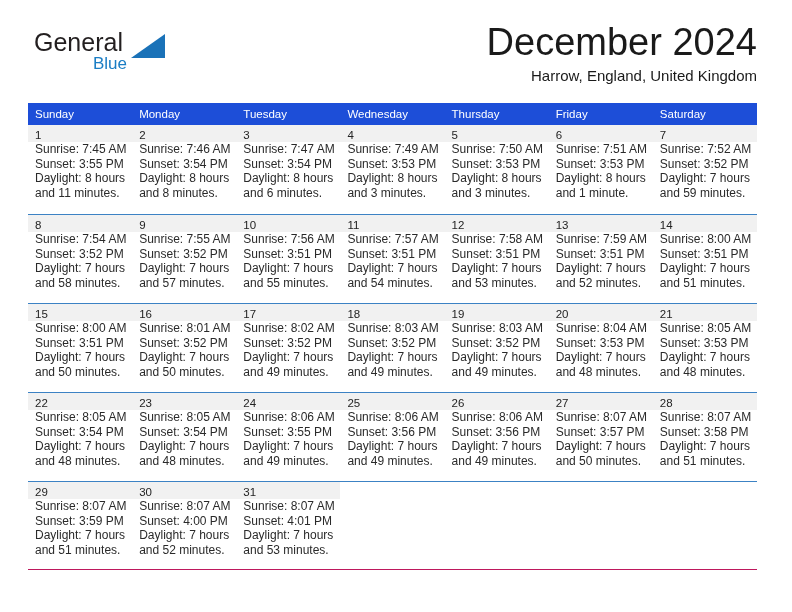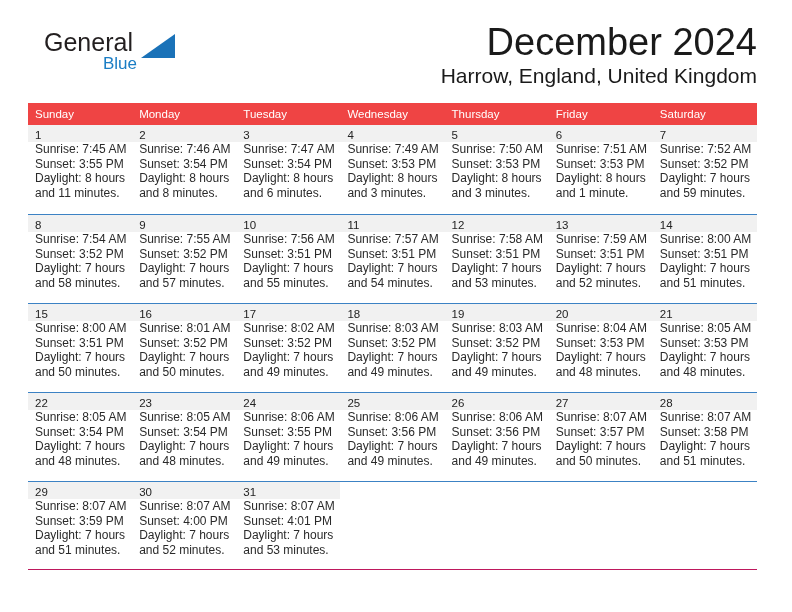--- a/index.html
+++ b/index.html
@@ -24,21 +24,21 @@
   
   .header {
     position: absolute;
     left: 28px;
     top: 28px;
     right: 35px;
     height: 66px;
   }
   .brand {
     position: absolute;
-    left: 16px;
+    left: 6px;
     top: 0;
     width: 220px;
     height: 60px;
     text-align: center;
   }
   .brand-general {
     position: absolute;
     left: 0;
     top: 0;
     font-size: 25px;
@@ -74,37 +74,37 @@
   }
   .cal-title {
     font-size: 38px;
     color: #1a1a1a;
     line-height: 36px;
     white-space: nowrap;
     font-weight: normal;
     margin: 0;
   }
   .cal-subtitle {
-    font-size: 21px;
+    font-size: 15px;
     color: #1a1a1a;
     line-height: 22px;
     margin-top: 5px;
     white-space: nowrap;
   }
 
   
   .calendar {
     position: absolute;
     left: 28px;
     top: 103px;
     width: 729px;
   }
   .weekdays {
     display: flex;
-    background: #ef4444;
+    background: #1d4ed8;
     height: 22px;
   }
   .weekday {
     flex: 1 1 0;
     color: #ffffff;
     font-size: 11.5px;
     line-height: 22px;
     padding-left: 7px;
     box-sizing: border-box;
     white-space: nowrap;

